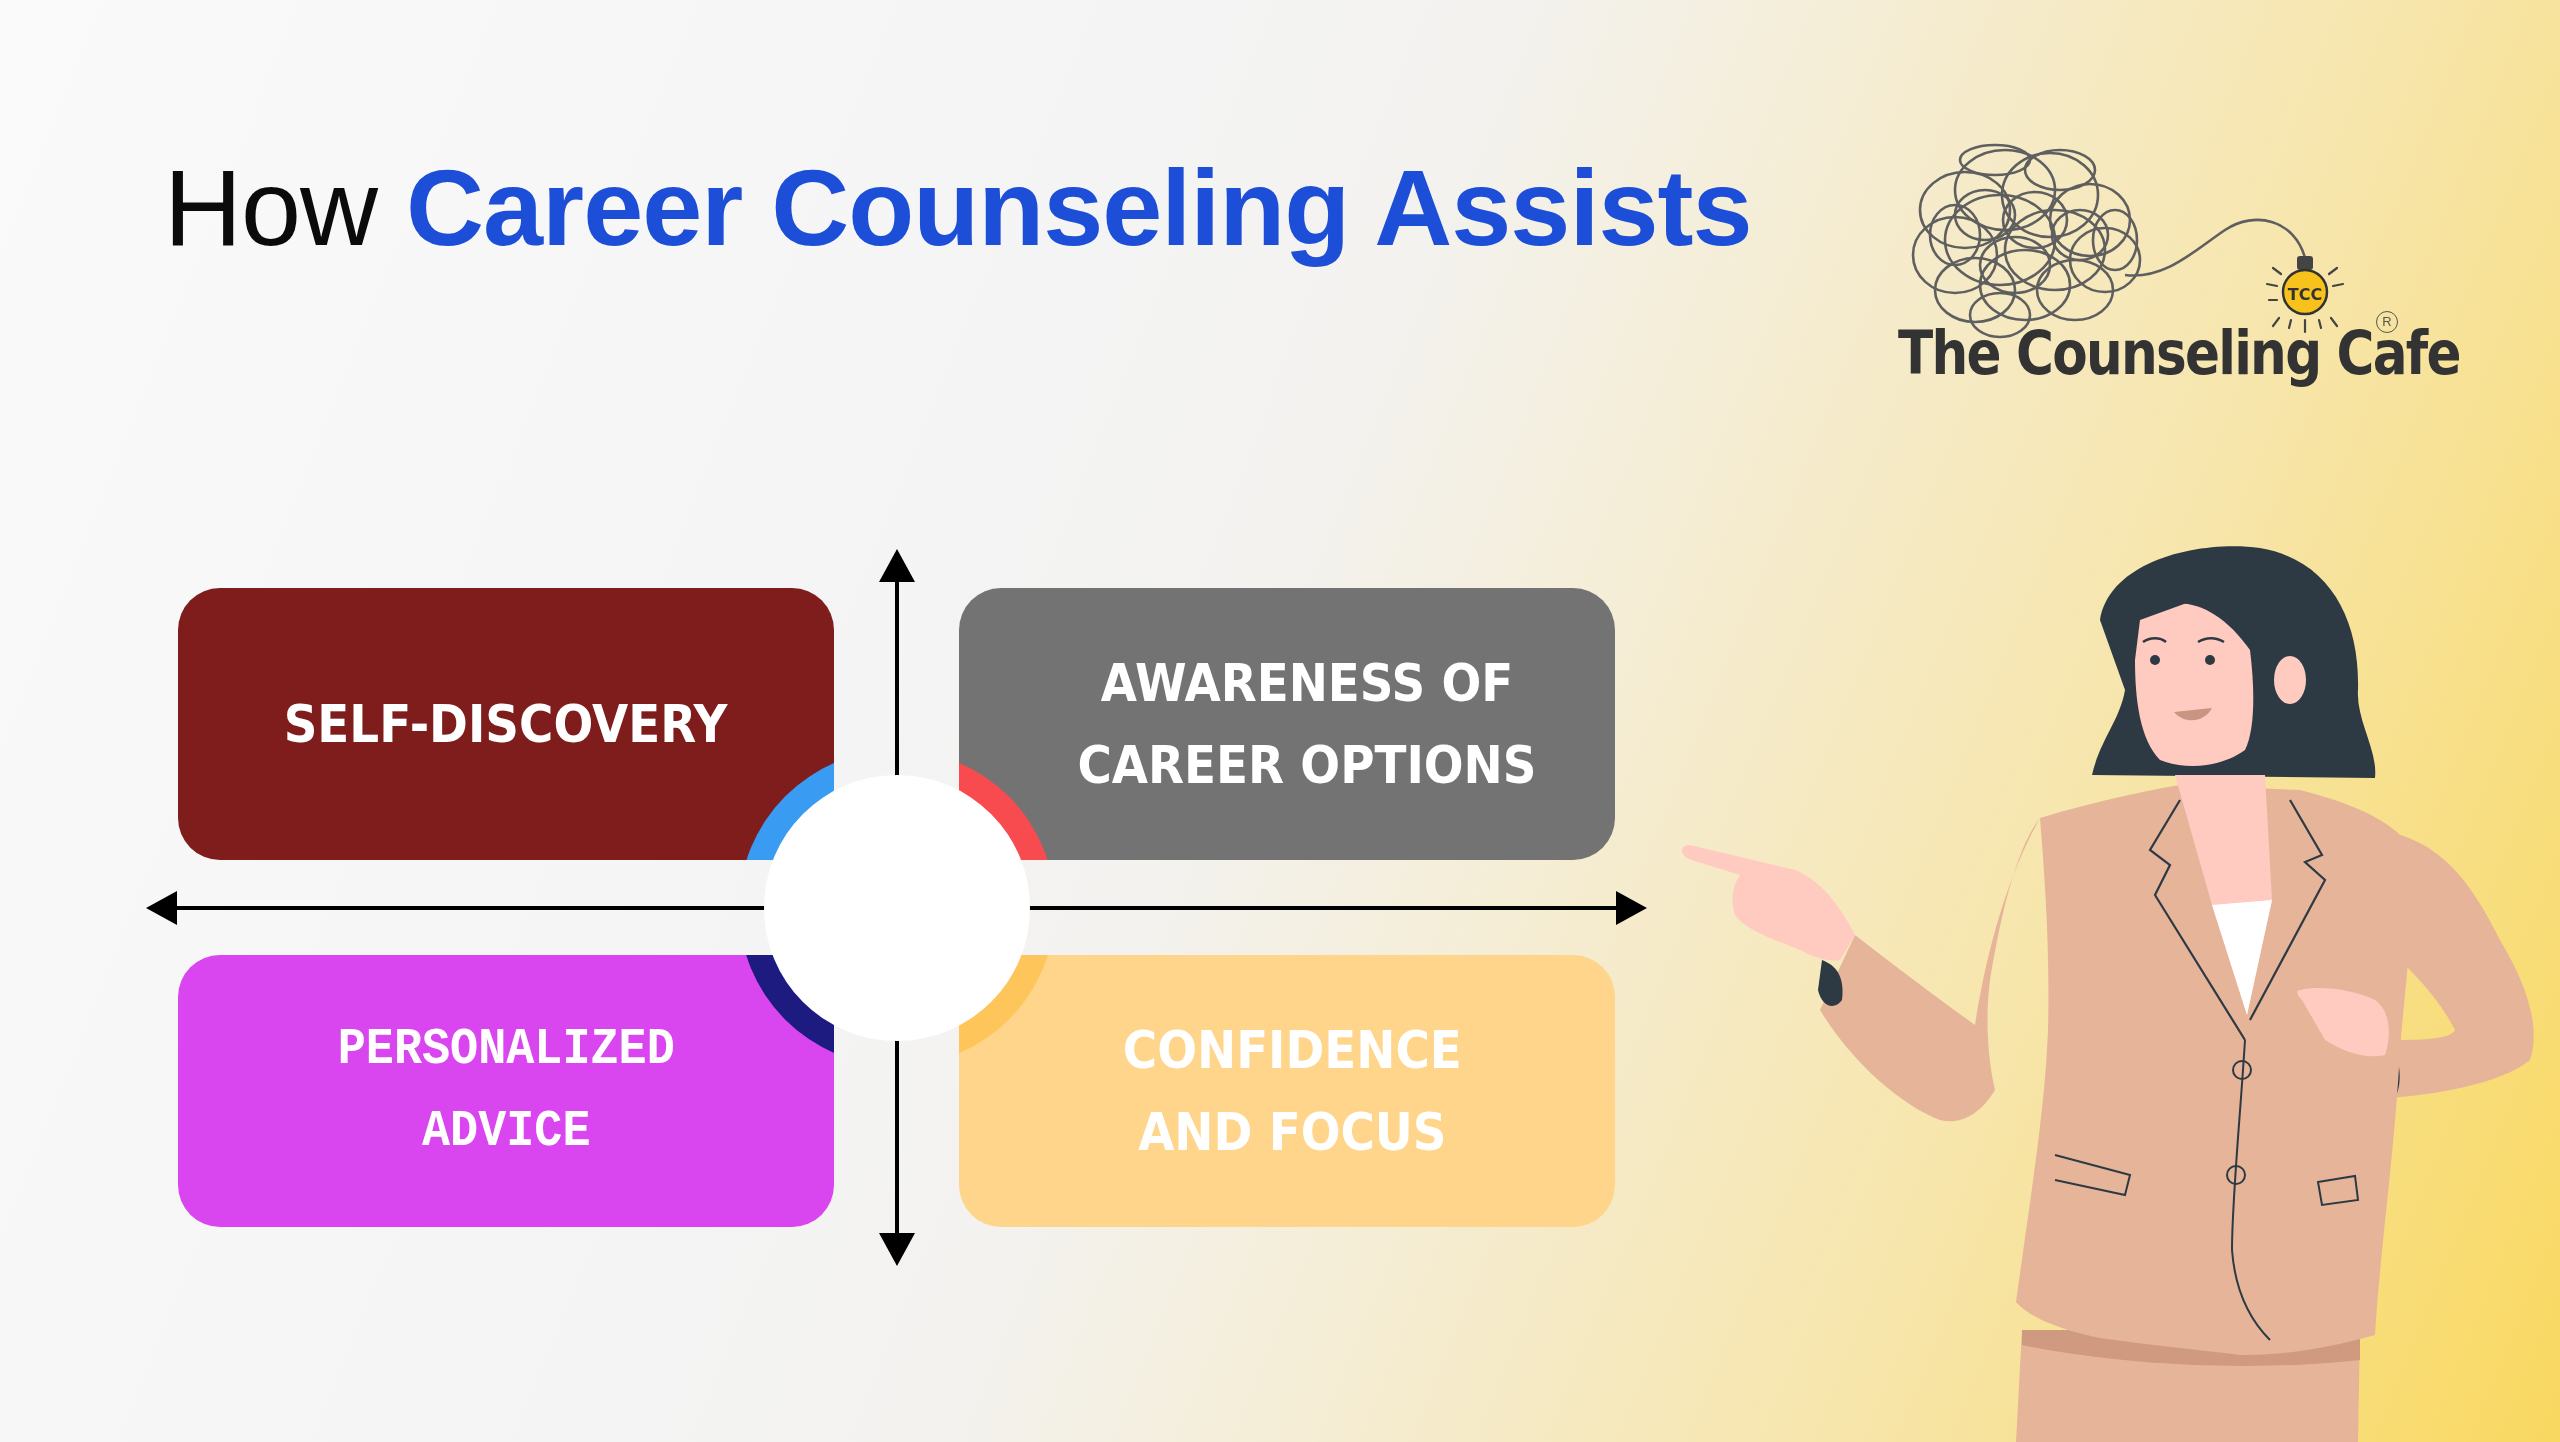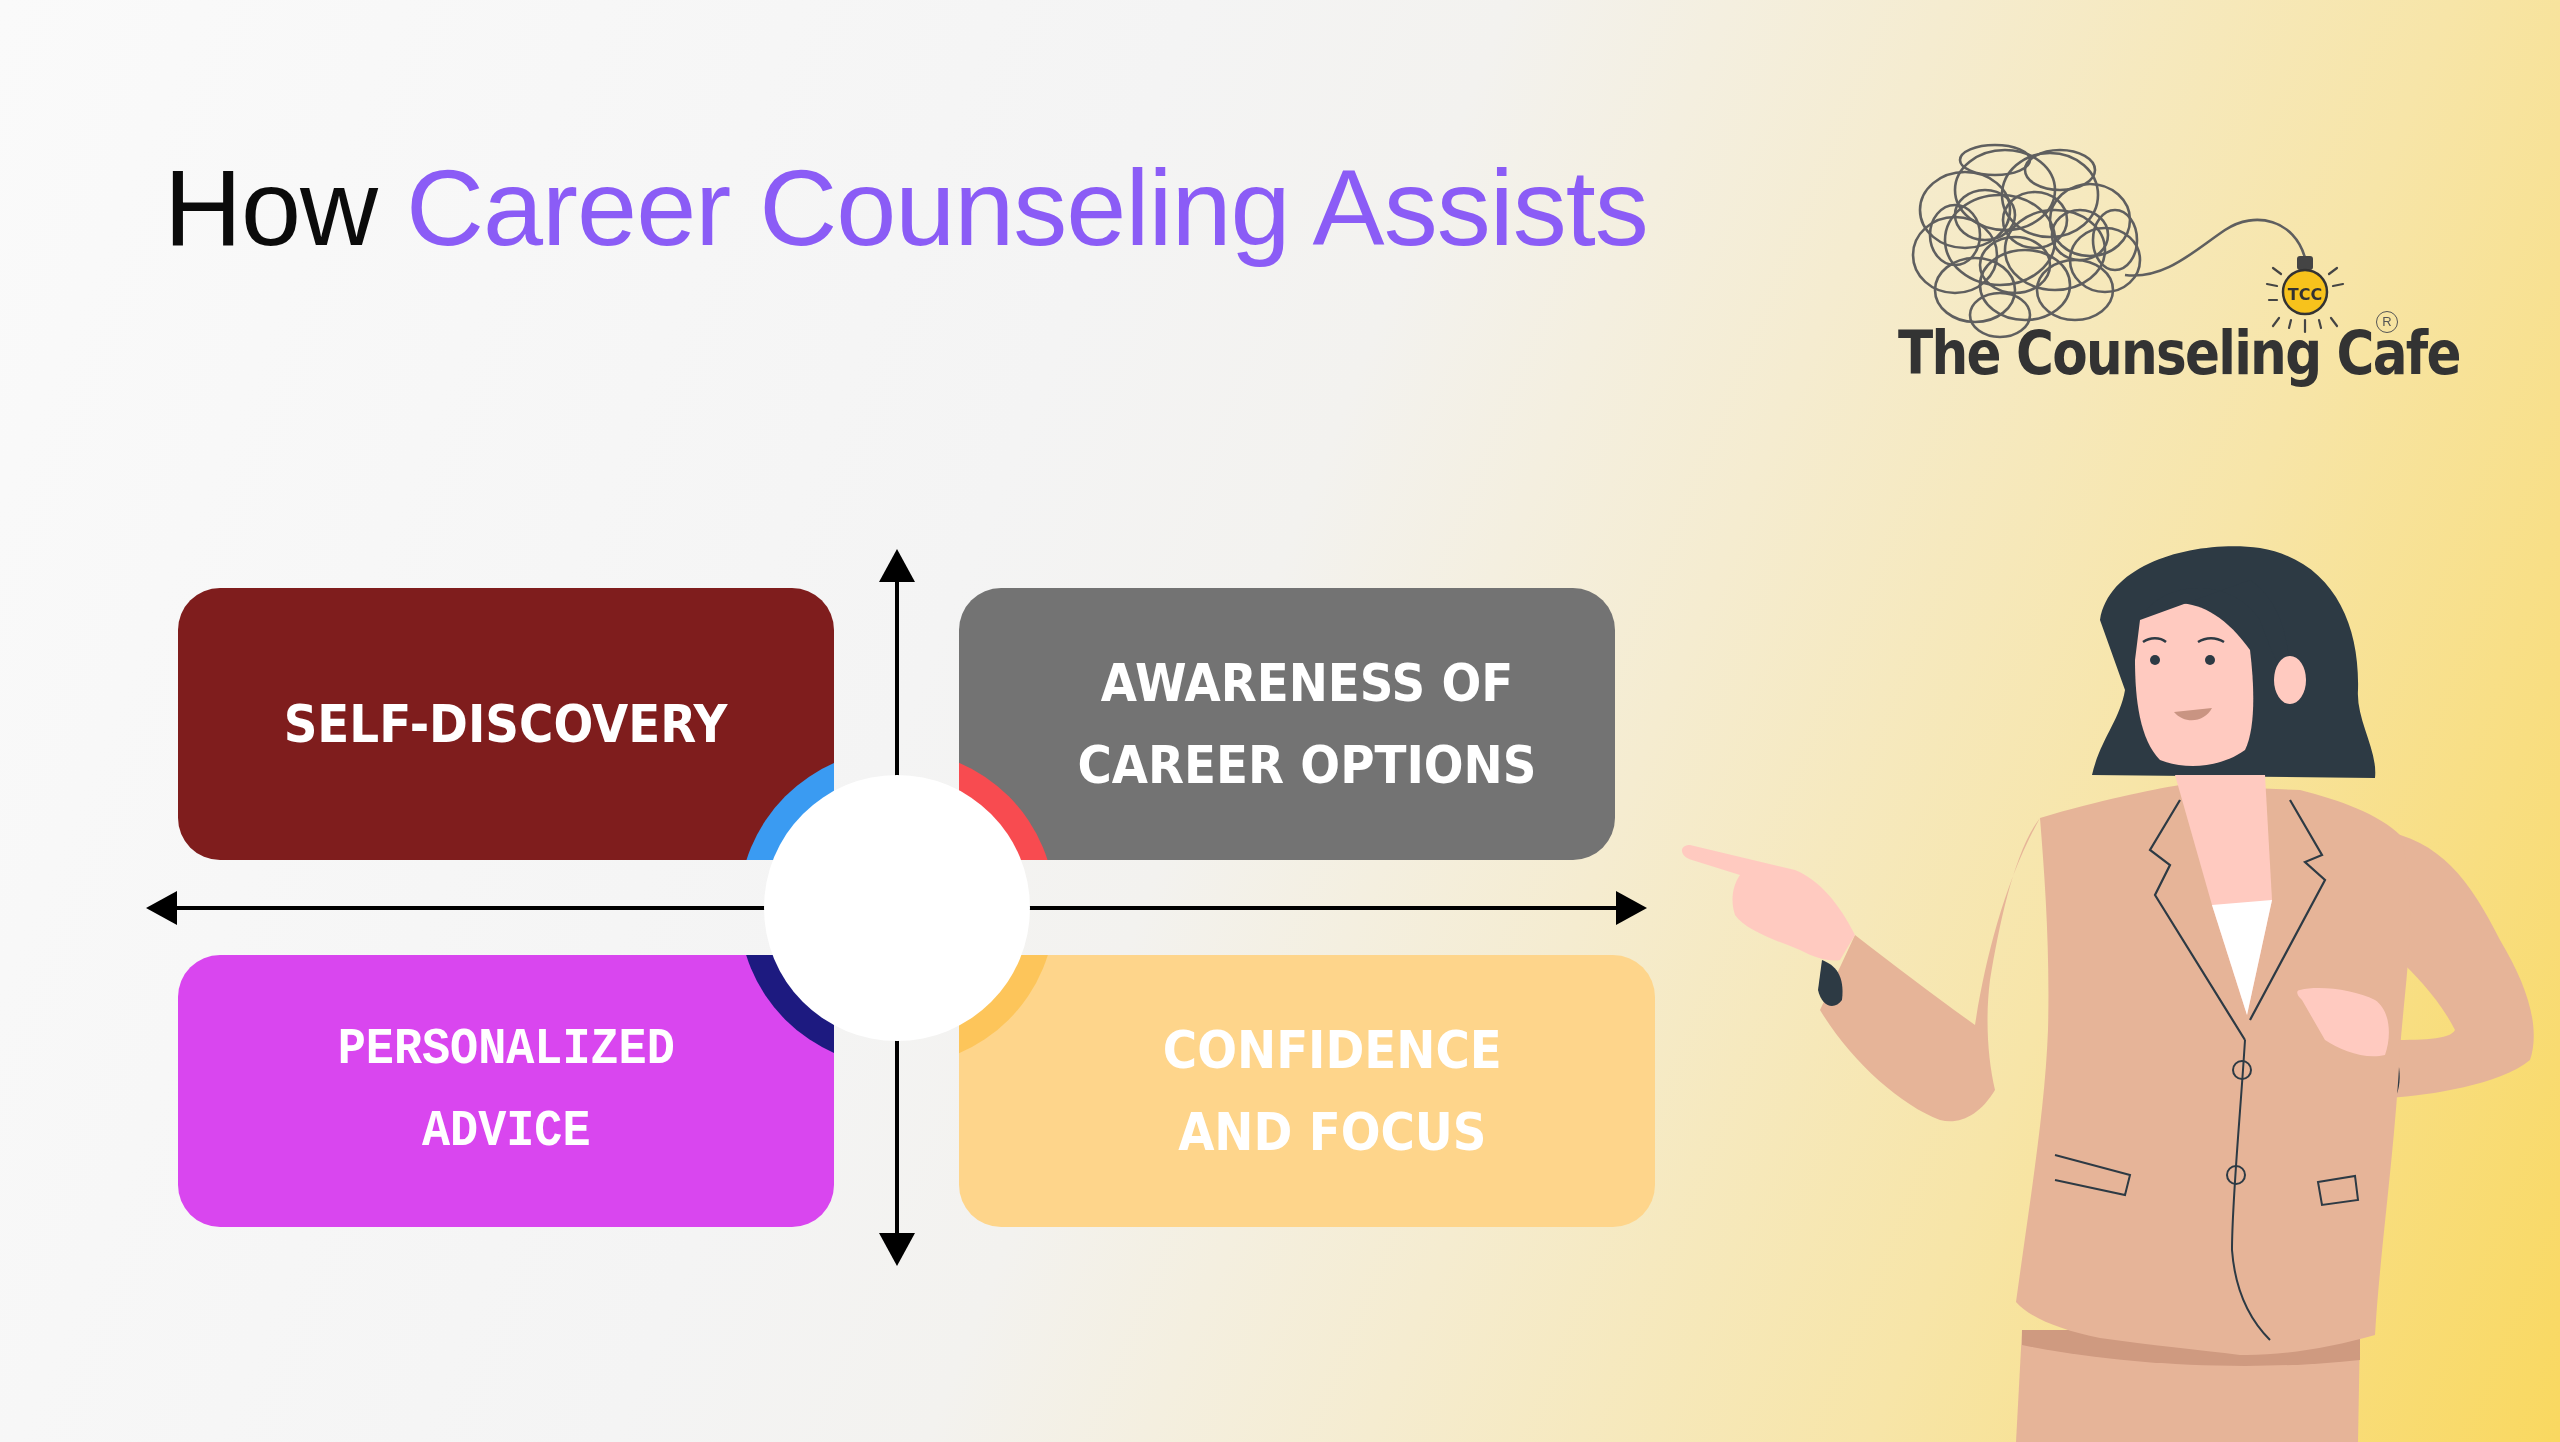--- a/index.html
+++ b/index.html
@@ -9,21 +9,21 @@
     background: linear-gradient(112deg, #fafafa 0%, #f4f4f4 38%, #f3f2ef 48%, #f5ecd0 62%, #f7e5a8 78%, #f9d860 100%);
   }
 
   
   .title {
     position: absolute; left: 164px; top: 142px;
     font-family: "Liberation Sans", sans-serif;
     font-size: 108px; line-height: 131px; color: #0b0b0b;
     letter-spacing: -1px; white-space: nowrap;
   }
-  .title .hl { color: #8b5cf6; font-weight: normal; }
+  .title .hl { color: #1d4ed8; font-weight: bold; }
 
   
   .logo { position: absolute; left: 1895px; top: 140px; width: 520px; height: 260px; }
   .logo-text {
     position: absolute; left: 1898px; top: 318px;
     font-family: "DejaVu Sans", sans-serif; font-weight: bold;
     font-size: 60px; color: #333333; letter-spacing: -2px;
     transform: scaleX(0.86); transform-origin: left top; white-space: nowrap;
   }
   .logo-reg {
@@ -41,21 +41,21 @@
     font-size: 52px; line-height: 82px; letter-spacing: 0px;
   }
   .quad .label { position: relative; z-index: 2; transform: scaleX(0.9); }
   .quad .ring { position: absolute; width: 316px; height: 316px; border-radius: 50%; z-index: 1; }
   .q-tl { left: 178px; top: 588px; background: #7f1d1d; }
   .q-tl .ring { background: #3a9bf2; left: 561px; top: 162px; }
   .q-tr { left: 959px; top: 588px; background: #737373; }
   .q-tr .ring { background: #f84b50; left: -220px; top: 162px; }
   .q-bl { left: 178px; top: 955px; background: #d946ef; font-family: Liberation Mono, monospace; }
   .q-bl .ring { background: #1d1a80; left: 561px; top: -205px; }
-  .q-br { left: 959px; top: 955px; background: #fed58b; padding-left: 40px; }
+  .q-br { left: 959px; top: 955px; background: #fed58b; }
   .q-br .ring { background: #fdc55a; left: -220px; top: -205px; }
 
   .q-tl .label { margin-left: 0; }
   .q-tr .label { margin-left: 40px; }
   .q-br .label { margin-left: 10px; }
   .q-bl .label { margin-left: 0; }
 
   .center-circle {
     position: absolute; left: 764px; top: 775px; width: 266px; height: 266px;
     border-radius: 50%; background: #ffffff; z-index: 5;

